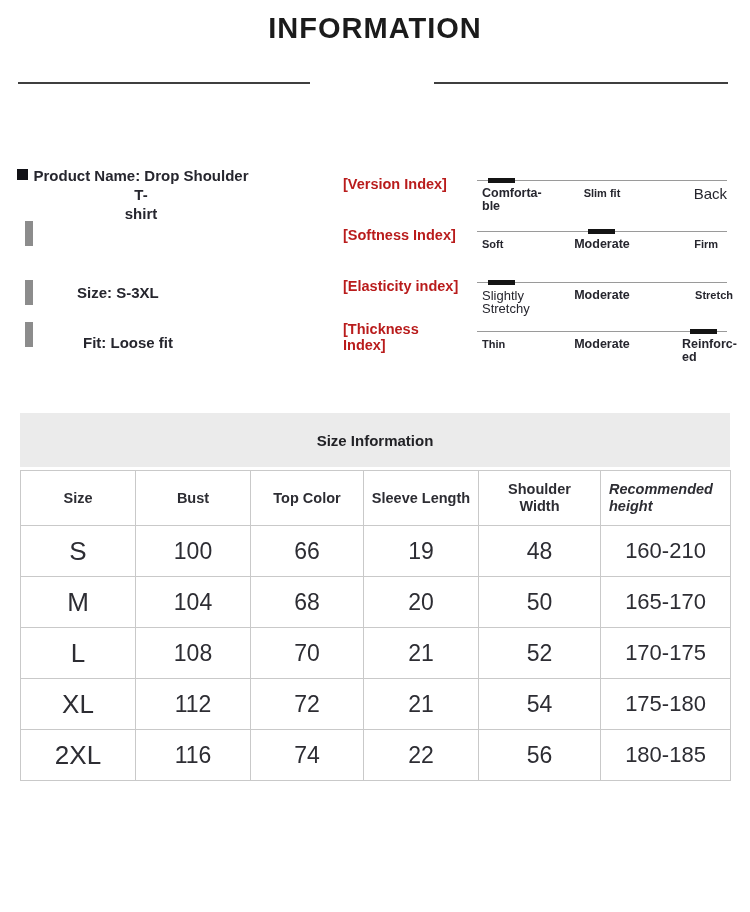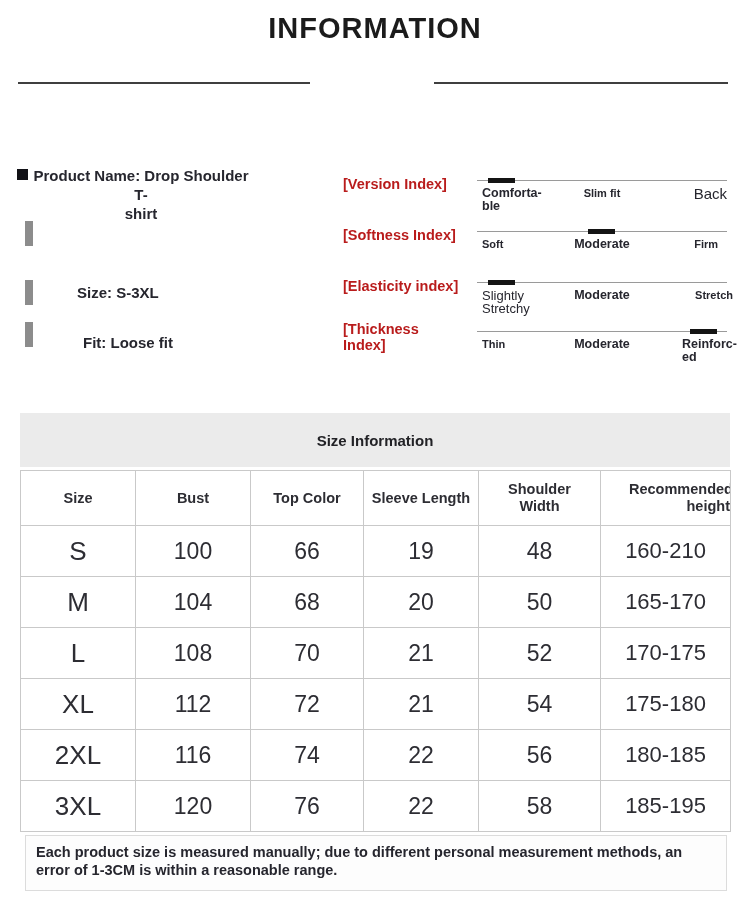--- a/index.html
+++ b/index.html
@@ -74,21 +74,21 @@
     border-collapse:collapse;table-layout:fixed;
   }
   .size-table th,.size-table td{
     border:1px solid #c9c9c9;text-align:center;vertical-align:middle;
     padding:0;color:#2d2d33;overflow:hidden;
   }
   .size-table th{height:54px;font-size:14.5px;font-weight:700;line-height:17px;}
   .size-table td{height:50px;font-size:23px;font-weight:400;}
   .size-table td.c0{font-size:26px;}
   .size-table td.c5{font-size:22px;}
-  .size-table th.h5{text-align:right;padding-left:28px;}
+  .size-table th.h5{text-align:left;padding-left:8px;font-style:italic;}
 
   
   .footer-note{
     position:absolute;left:25px;top:835px;width:702px;box-sizing:border-box;
     border:1px solid #dcdcdc;background:#fdfdfd;
     padding:8px 10px 11px 10px;font-size:14.5px;font-weight:700;
     line-height:17.5px;color:#26262e;
   }
 </style>
 </head>
@@ -222,26 +222,17 @@
         <td class="c5">175-180</td>
       </tr>
       <tr>
         <td class="c0">2XL</td>
         <td class="c1">116</td>
         <td class="c2">74</td>
         <td class="c3">22</td>
         <td class="c4">56</td>
         <td class="c5">180-185</td>
       </tr>
-      <tr>
-        <td class="c0">3XL</td>
-        <td class="c1">120</td>
-        <td class="c2">76</td>
-        <td class="c3">22</td>
-        <td class="c4">58</td>
-        <td class="c5">185-195</td>
-      </tr>
     </tbody>
   </table>
 
-  <div class="footer-note">Each product size is measured manually; due to different personal measurement methods, an error of 1-3CM is within a reasonable range.</div>
 
 </div>
 
 </body></html>

